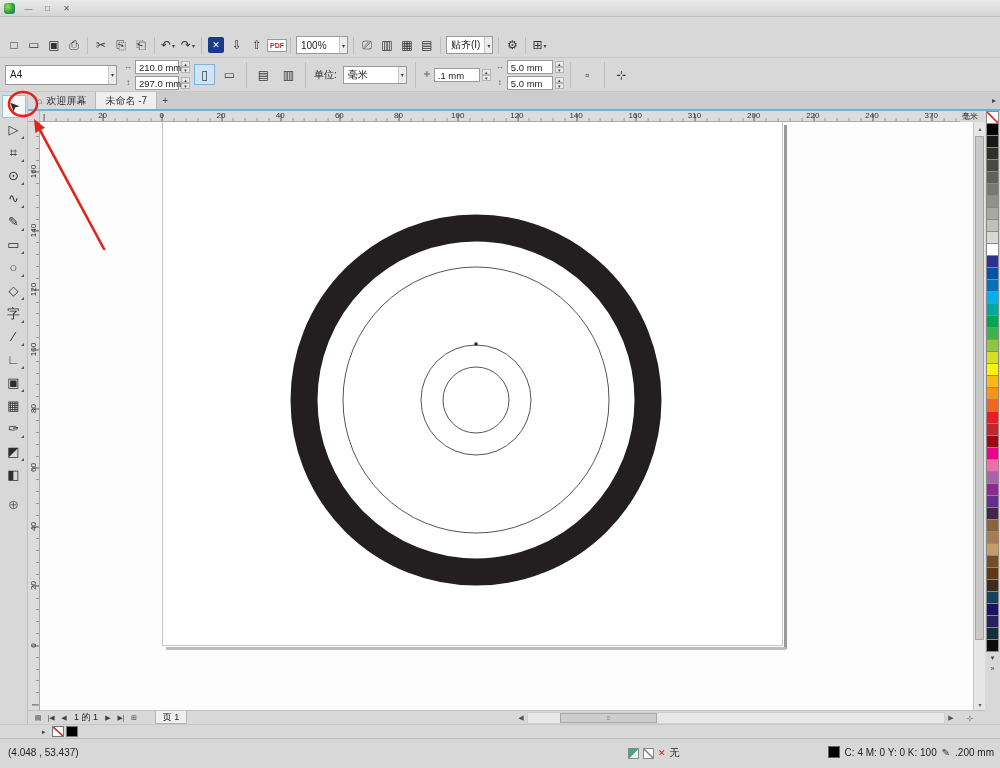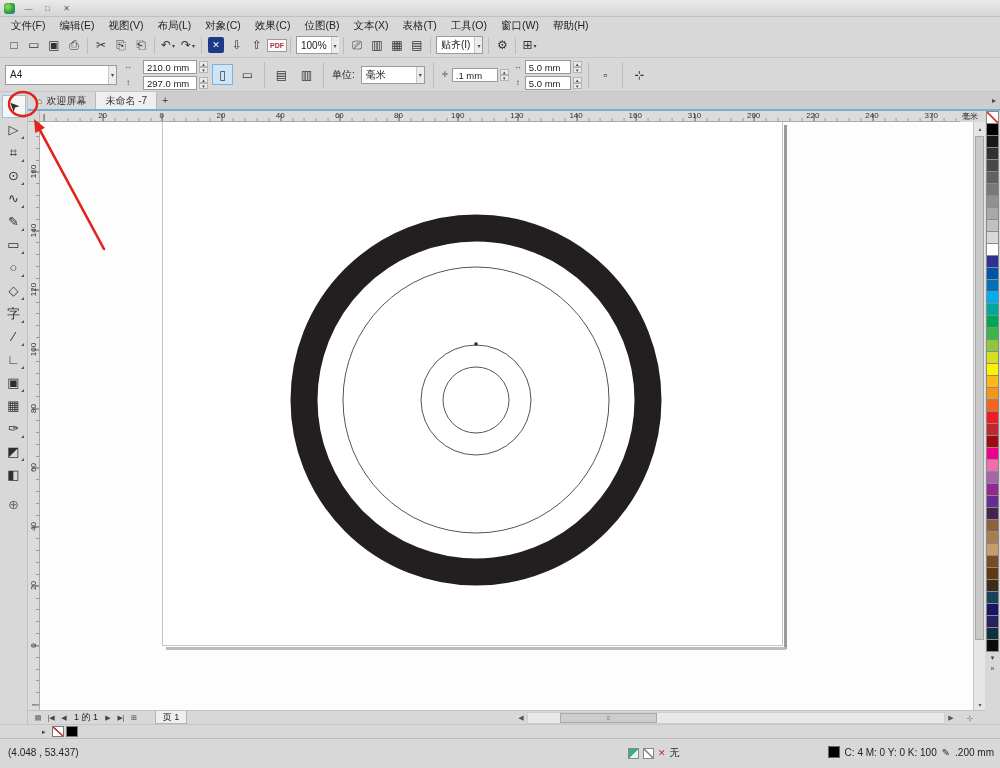--- a/index.html
+++ b/index.html
@@ -32,33 +32,33 @@
   .fly{font-size:6px;color:#444;margin-left:1px;}
   .tb-btn.search{background:#1d3a86;color:#fff;min-width:16px;width:16px;height:16px;font-size:9px;
     margin:0 3px;border-radius:2px;}
   .tb-btn.pdf .g{font-size:7px;font-weight:bold;border:1px solid #9a9a9a;background:#fafafa;
     padding:2px;color:#b33333;}
   .combo{height:18px;background:#fff;border:1px solid #9a9a9a;display:flex;align-items:center;
     margin:0 2px;box-sizing:border-box;}
   .combo .val{padding:0 4px;font-size:10px;flex:1;white-space:nowrap;}
   .combo .cfly{border-left:1px solid #c9c9c9;height:100%;display:flex;align-items:center;
     padding:0 2px;background:#ececec;font-size:6px;color:#444;}
-  .zoom-combo{width:42px;}
+  .zoom-combo{width:52px;}
 
   
   .propbar{position:absolute;left:0;top:58px;width:1000px;height:34px;display:flex;align-items:center;
     gap:4px;padding-left:3px;box-sizing:border-box;border-bottom:1px solid #c6c6c6;}
   .page-size{width:112px;height:20px;}
   .pb-sep{width:1px;height:26px;background:#bdbdbd;margin:0 2px;}
   .size-block{display:flex;flex-direction:column;gap:2px;}
   .mini-row{display:flex;align-items:center;gap:2px;}
   .mini-ic{font-size:8px;color:#555;width:10px;text-align:center;}
   .field{background:#fff;border:1px solid #9a9a9a;height:14px;line-height:13px;font-size:9.5px;
     padding:0 3px;box-sizing:border-box;white-space:nowrap;}
-  .f52{width:54px;margin-left:8px;} .f44{width:46px;}
+  .f52{width:44px;} .f44{width:46px;}
   .spin{display:flex;flex-direction:column;justify-content:center;}
   .spin .sp{font-size:5px;line-height:5px;color:#444;border:1px solid #b5b5b5;background:#e9e9e9;
     width:9px;height:6px;box-sizing:border-box;text-align:center;}
   .pb-btn{width:21px;height:21px;display:flex;align-items:center;justify-content:center;
     font-size:12px;color:#333;border:1px solid transparent;box-sizing:border-box;}
   .pb-btn.pressed{background:#cfe4f5;border-color:#7fb2d9;}
   .units-label{font-size:10px;margin-left:2px;white-space:nowrap;}
   .units-combo{width:64px;height:18px;}
 
   
@@ -186,35 +186,20 @@
 
   <div class="titlebar">
     <span class="app-icon"></span>
     <span class="win-controls">
       <span class="win-btn">—</span>
       <span class="win-btn">□</span>
       <span class="win-btn">✕</span>
     </span>
   </div>
 
-  <div class="menubar">
-
-  <span class="menu-item">文件(F)</span>
-      <span class="menu-item">编辑(E)</span>
-      <span class="menu-item">视图(V)</span>
-      <span class="menu-item">布局(L)</span>
-      <span class="menu-item">对象(C)</span>
-      <span class="menu-item">效果(C)</span>
-      <span class="menu-item">位图(B)</span>
-      <span class="menu-item">文本(X)</span>
-      <span class="menu-item">表格(T)</span>
-      <span class="menu-item">工具(O)</span>
-      <span class="menu-item">窗口(W)</span>
-      <span class="menu-item">帮助(H)</span>
-    </div>
 
   <div class="toolbar">
     <span class="tb-btn">
         <span class="g">□</span>
       </span>
     <span class="tb-btn">
         <span class="g">▭</span>
       </span>
     <span class="tb-btn">
         <span class="g">▣</span>

